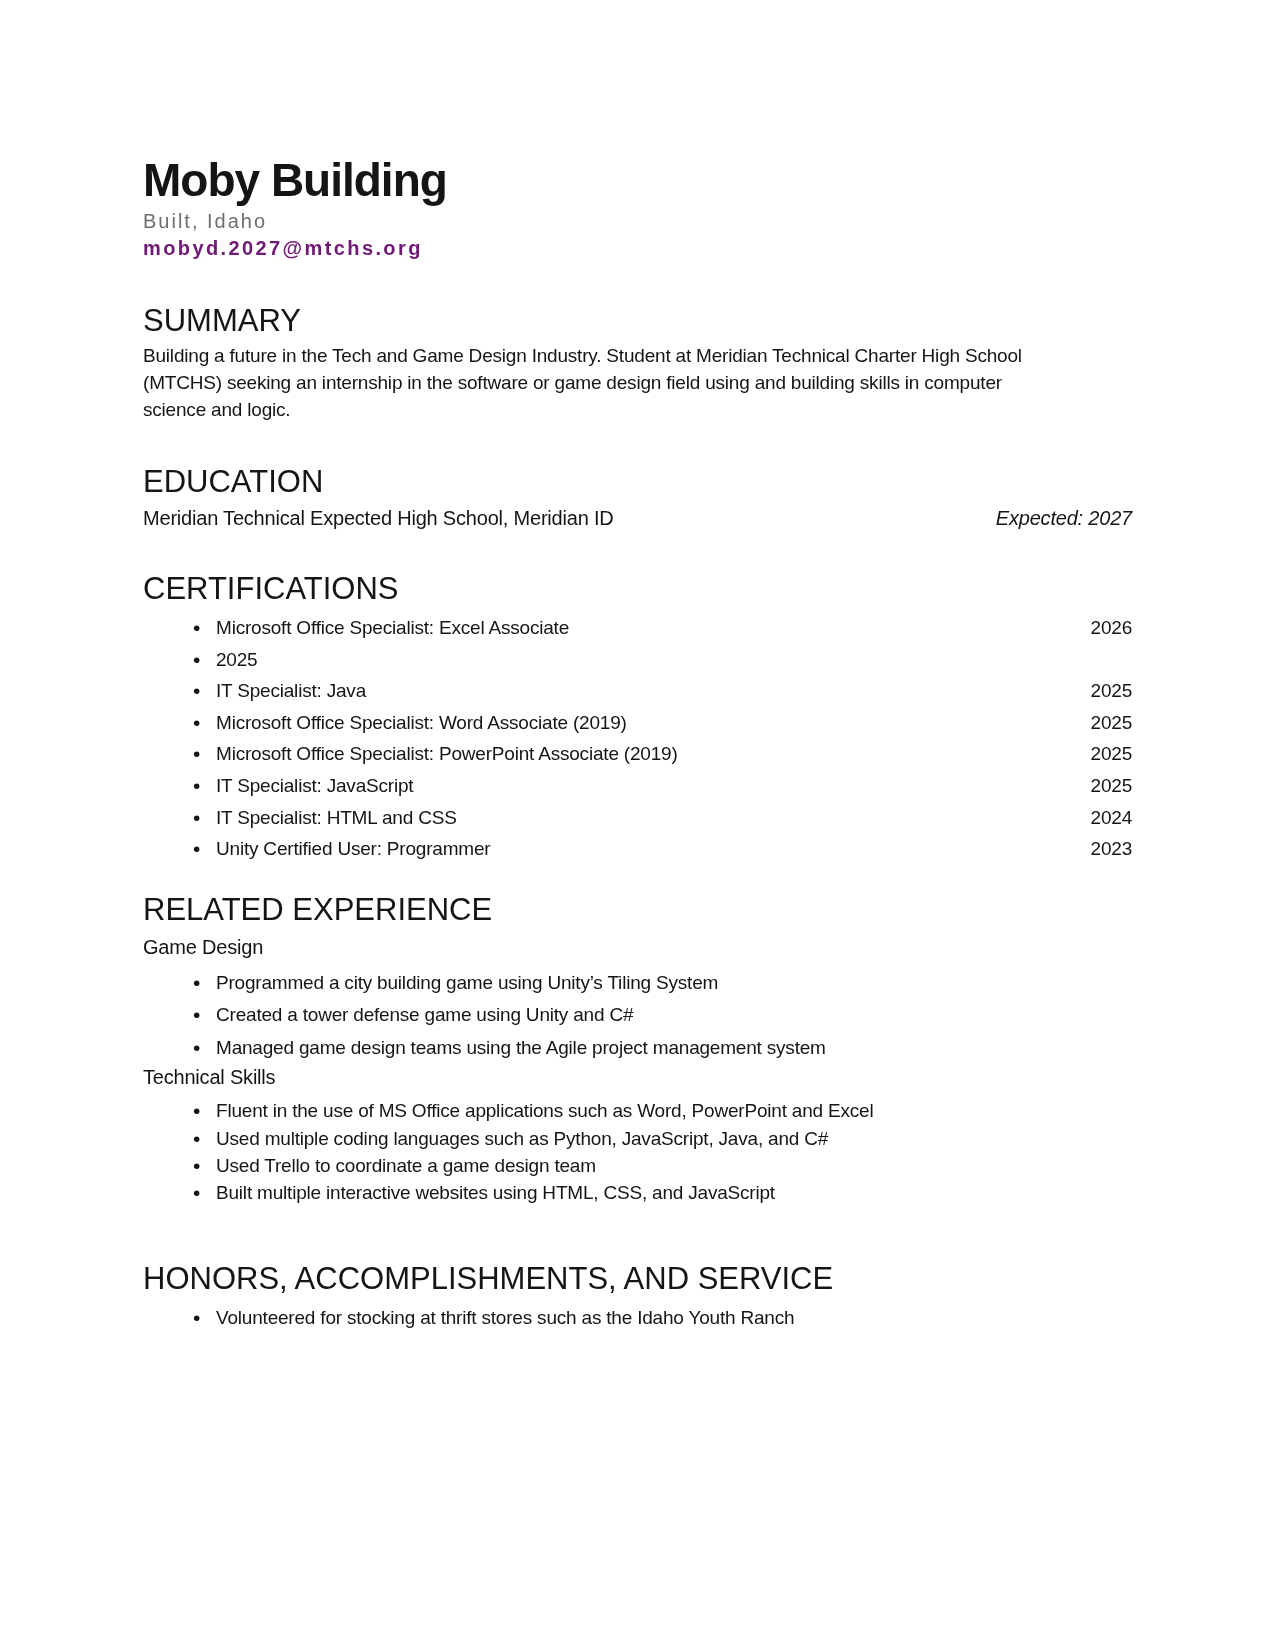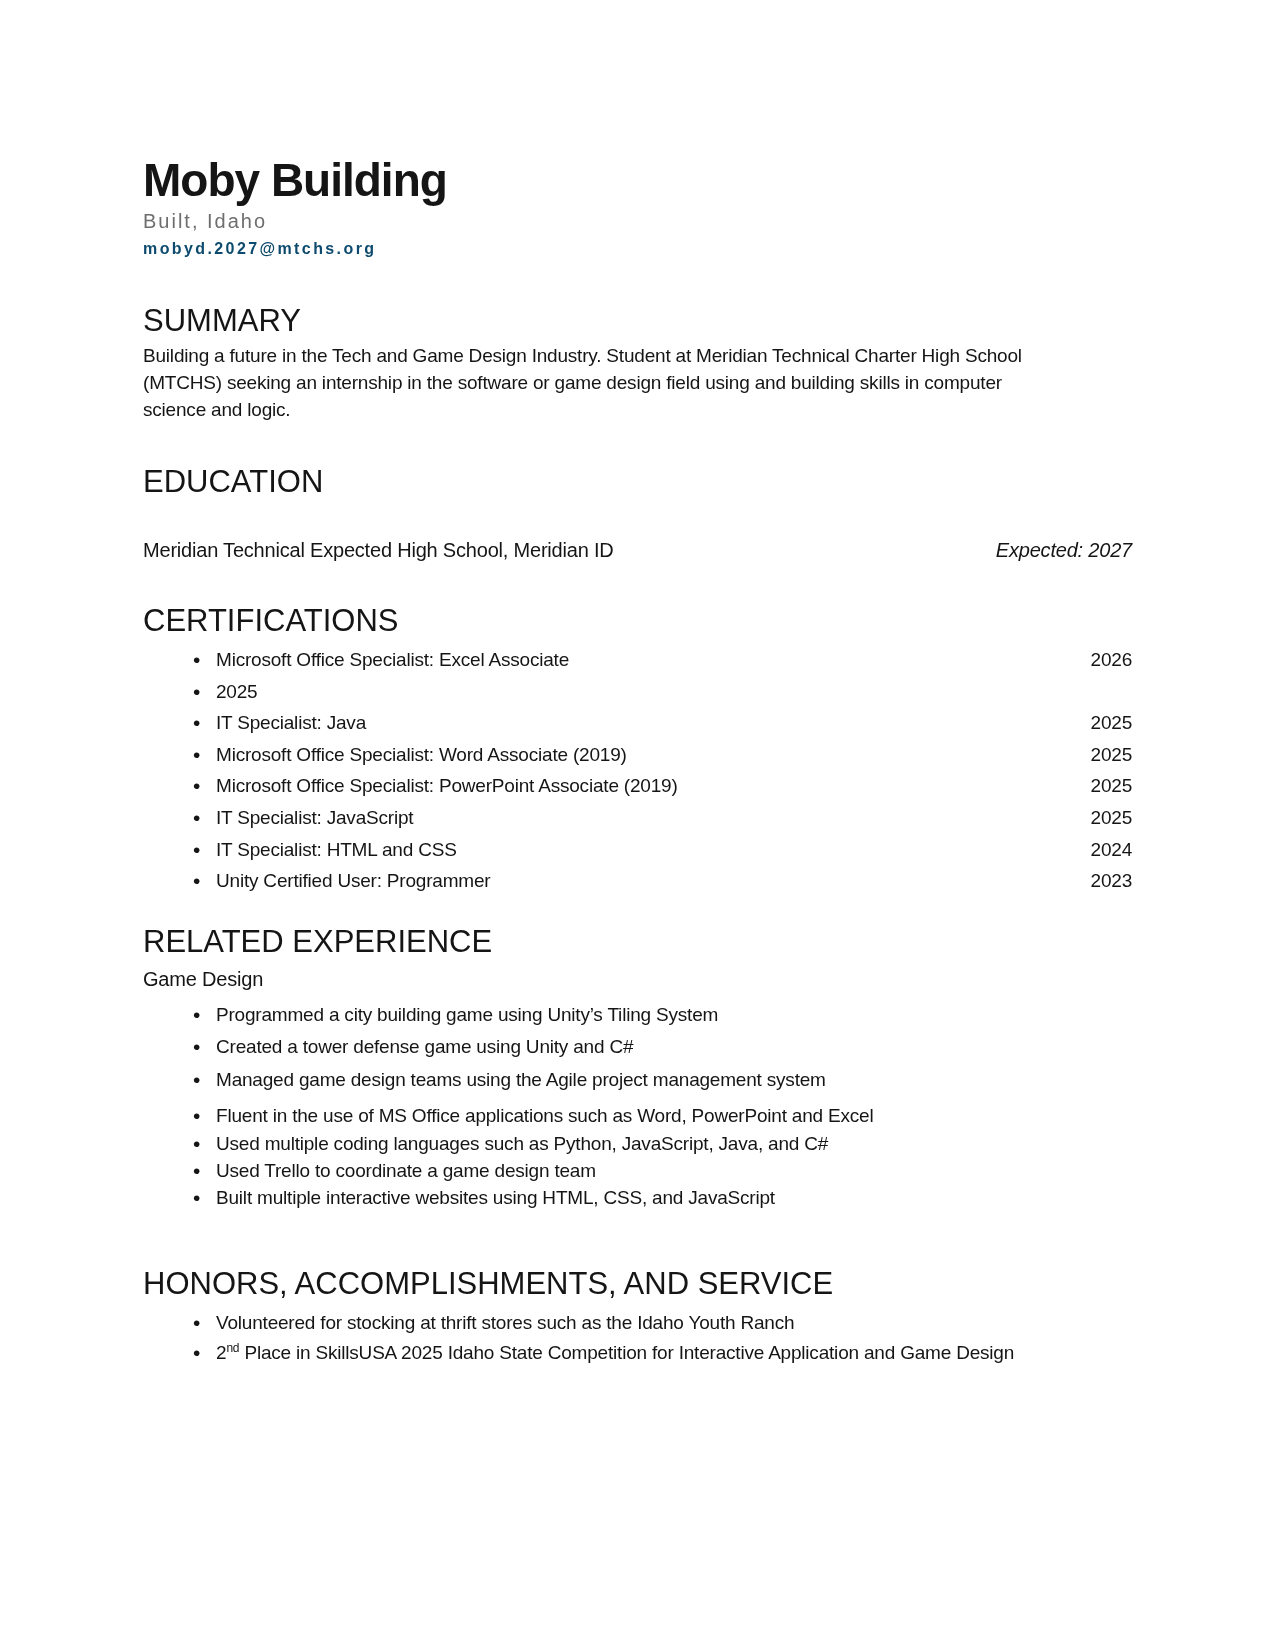--- a/index.html
+++ b/index.html
@@ -31,23 +31,23 @@
     color: #151515;
   }
   .location {
     font-size: 20px;
     line-height: 27px;
     color: #6e6e6e;
     letter-spacing: 2px;
     font-weight: 400;
   }
   .email {
-    font-size: 16px;
-    line-height: 27px;
-    color: #0c4a6e;
+    font-size: 20px;
+    line-height: 27px;
+    color: #701a75;
     letter-spacing: 2.4px;
     font-weight: 700;
   }
 
   
   h2.section-heading {
     margin: 0;
     font-size: 31px;
     line-height: 34px;
     font-weight: 500;
@@ -73,21 +73,20 @@
     display: flex;
     justify-content: space-between;
     align-items: baseline;
     font-size: 20px;
     line-height: 27px;
     letter-spacing: -0.2px;
   }
   .expected {
     font-style: italic;
     font-weight: 500;
-    margin-top: 32px;
   }
 
   
   ul.blist {
     list-style: none;
     margin: 6px 0 0 0;
     padding: 0;
   }
   ul.blist li {
     position: relative;
@@ -206,20 +205,21 @@
         <span>Programmed a city building game using Unity’s Tiling System</span>
       </li>
       <li>
         <span>Created a tower defense game using Unity and C#</span>
       </li>
       <li>
         <span>Managed game design teams using the Agile project management system</span>
       </li>
     </ul>
 
+    <h3 class="subheading second">Technical Skills</h3>
     <ul class="blist list-tight">
       <li>
         <span>Fluent in the use of MS Office applications such as Word, PowerPoint and Excel</span>
       </li>
       <li>
         <span>Used multiple coding languages such as Python, JavaScript, Java, and C#</span>
       </li>
       <li>
         <span>Used Trello to coordinate a game design team</span>
       </li>
@@ -228,19 +228,16 @@
       </li>
     </ul>
   </section>
 
   <section class="sec-honors">
     <h2 class="section-heading">HONORS, ACCOMPLISHMENTS, AND SERVICE</h2>
     <ul class="blist honors-list">
       <li>
         <span>Volunteered for stocking at thrift stores such as the Idaho Youth Ranch</span>
       </li>
-      <li>
-        <span>2</span><sup class="ord">nd</sup><span> Place in SkillsUSA 2025 Idaho State Competition for Interactive Application and Game Design</span>
-      </li>
     </ul>
   </section>
 
 </div>
 
 </body></html>

